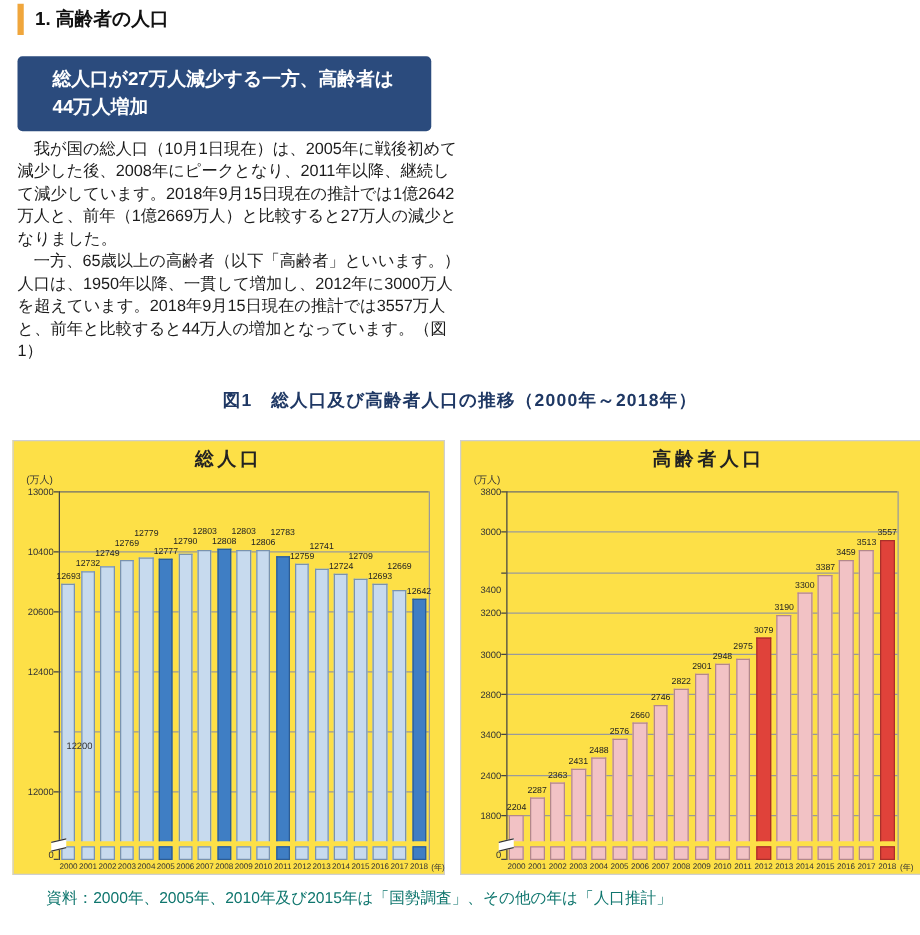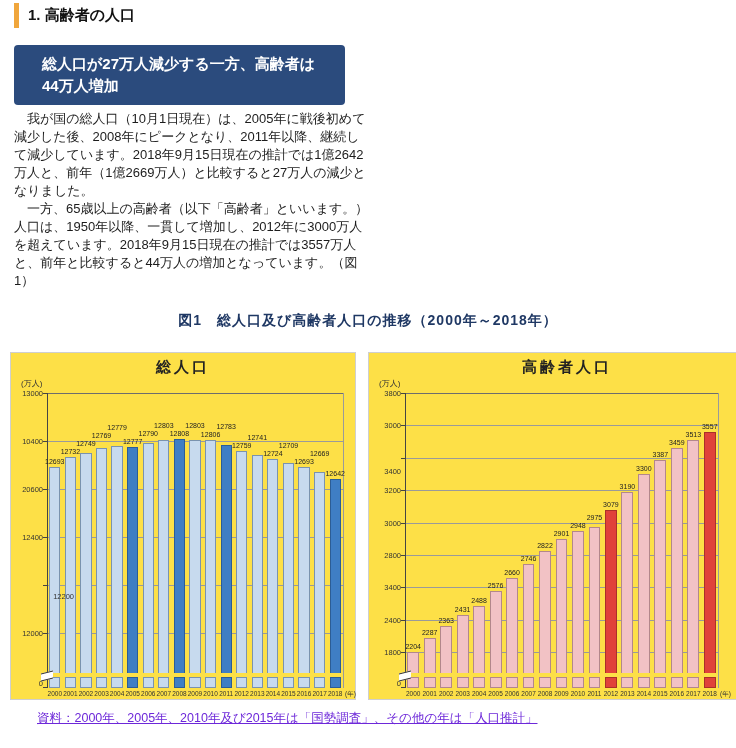--- a/index.html
+++ b/index.html
@@ -60,21 +60,21 @@
   .bar-label{position:absolute;width:26px;text-align:center;font-size:7px;color:#222;z-index:3;}
   .x-label{position:absolute;font-size:6.5px;color:#333;text-align:center;z-index:3;}
   .x-unit{position:absolute;font-size:6.5px;color:#333;z-index:3;}
   .break-mark{
     position:absolute;height:6px;background:#fff;z-index:4;
     border-top:1px solid #333;border-bottom:1px solid #333;
     transform:skewY(-14deg);
   }
 
   
-  .footer-notes{left:37px;top:709px;font-size:12.5px;line-height:19px;color:#6d28d9;text-decoration:underline;}
+  .footer-notes{left:37px;top:709px;font-size:12.5px;line-height:19px;color:#0f766e;}
   .footer-notes div{white-space:nowrap;}
 </style>
 </head>
 <body>
 
 <div class="abs heading-row">
   <div class="heading-bar"></div>
   <div class="heading-text">1. 高齢者の人口</div>
 </div>
 

